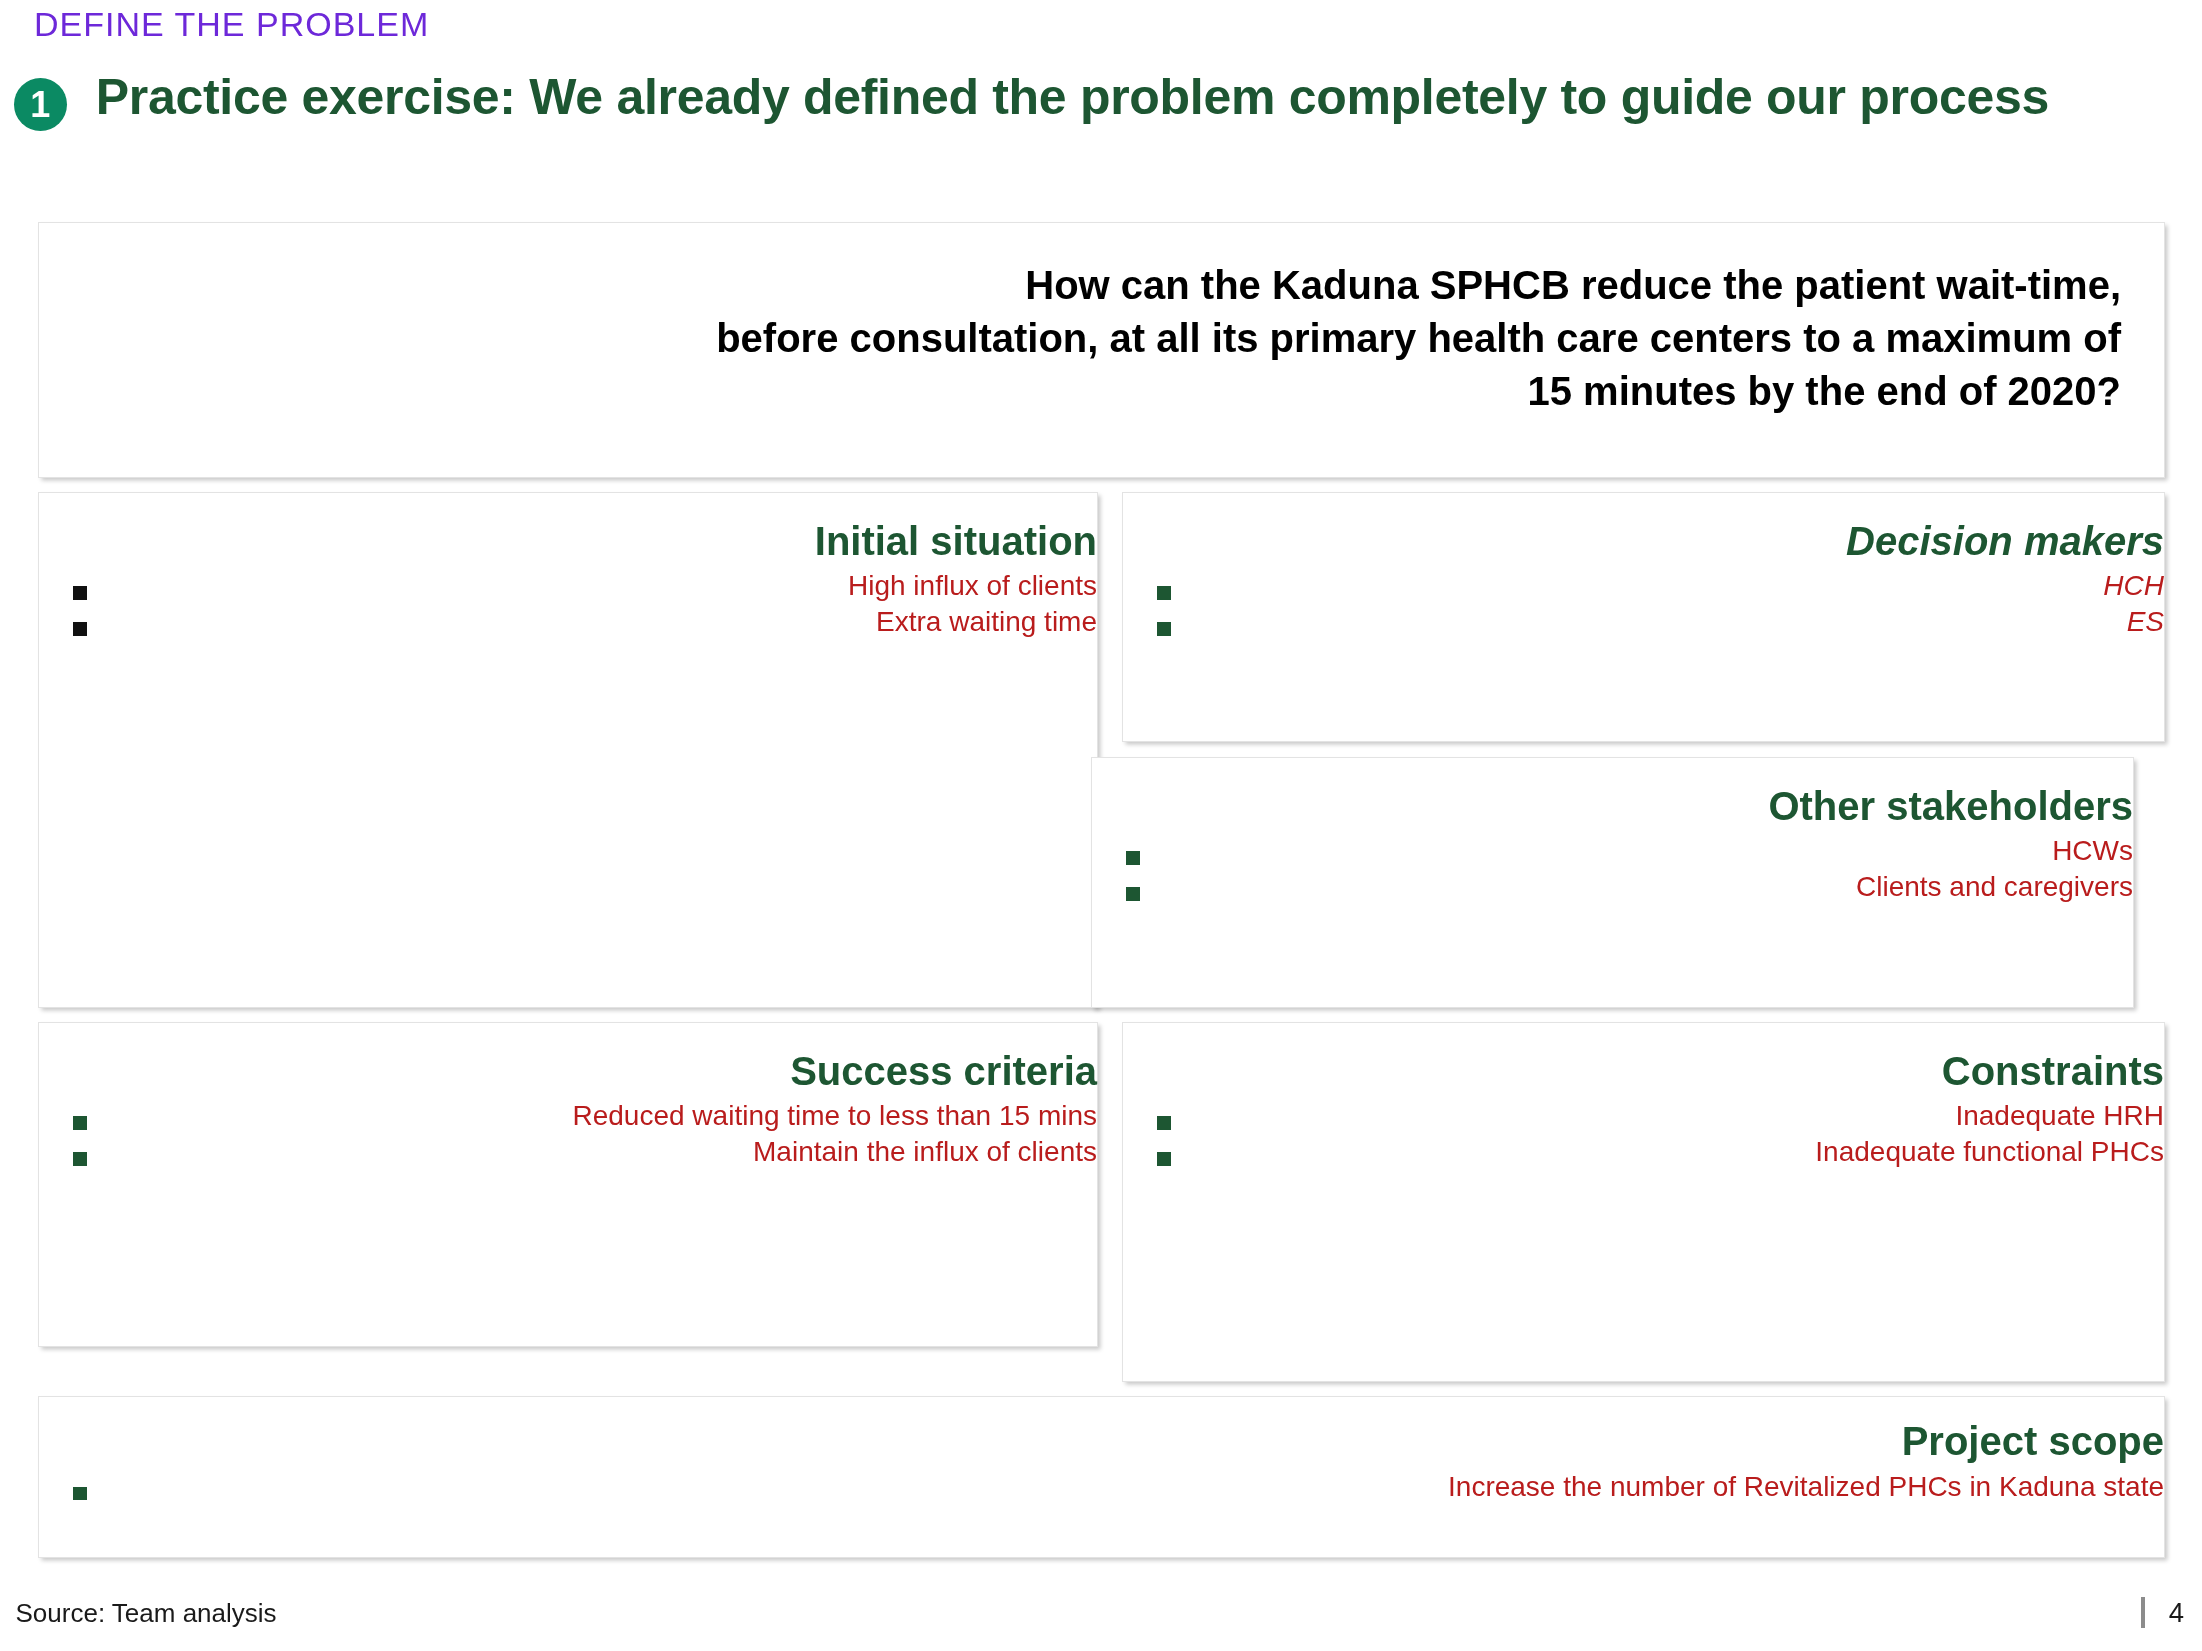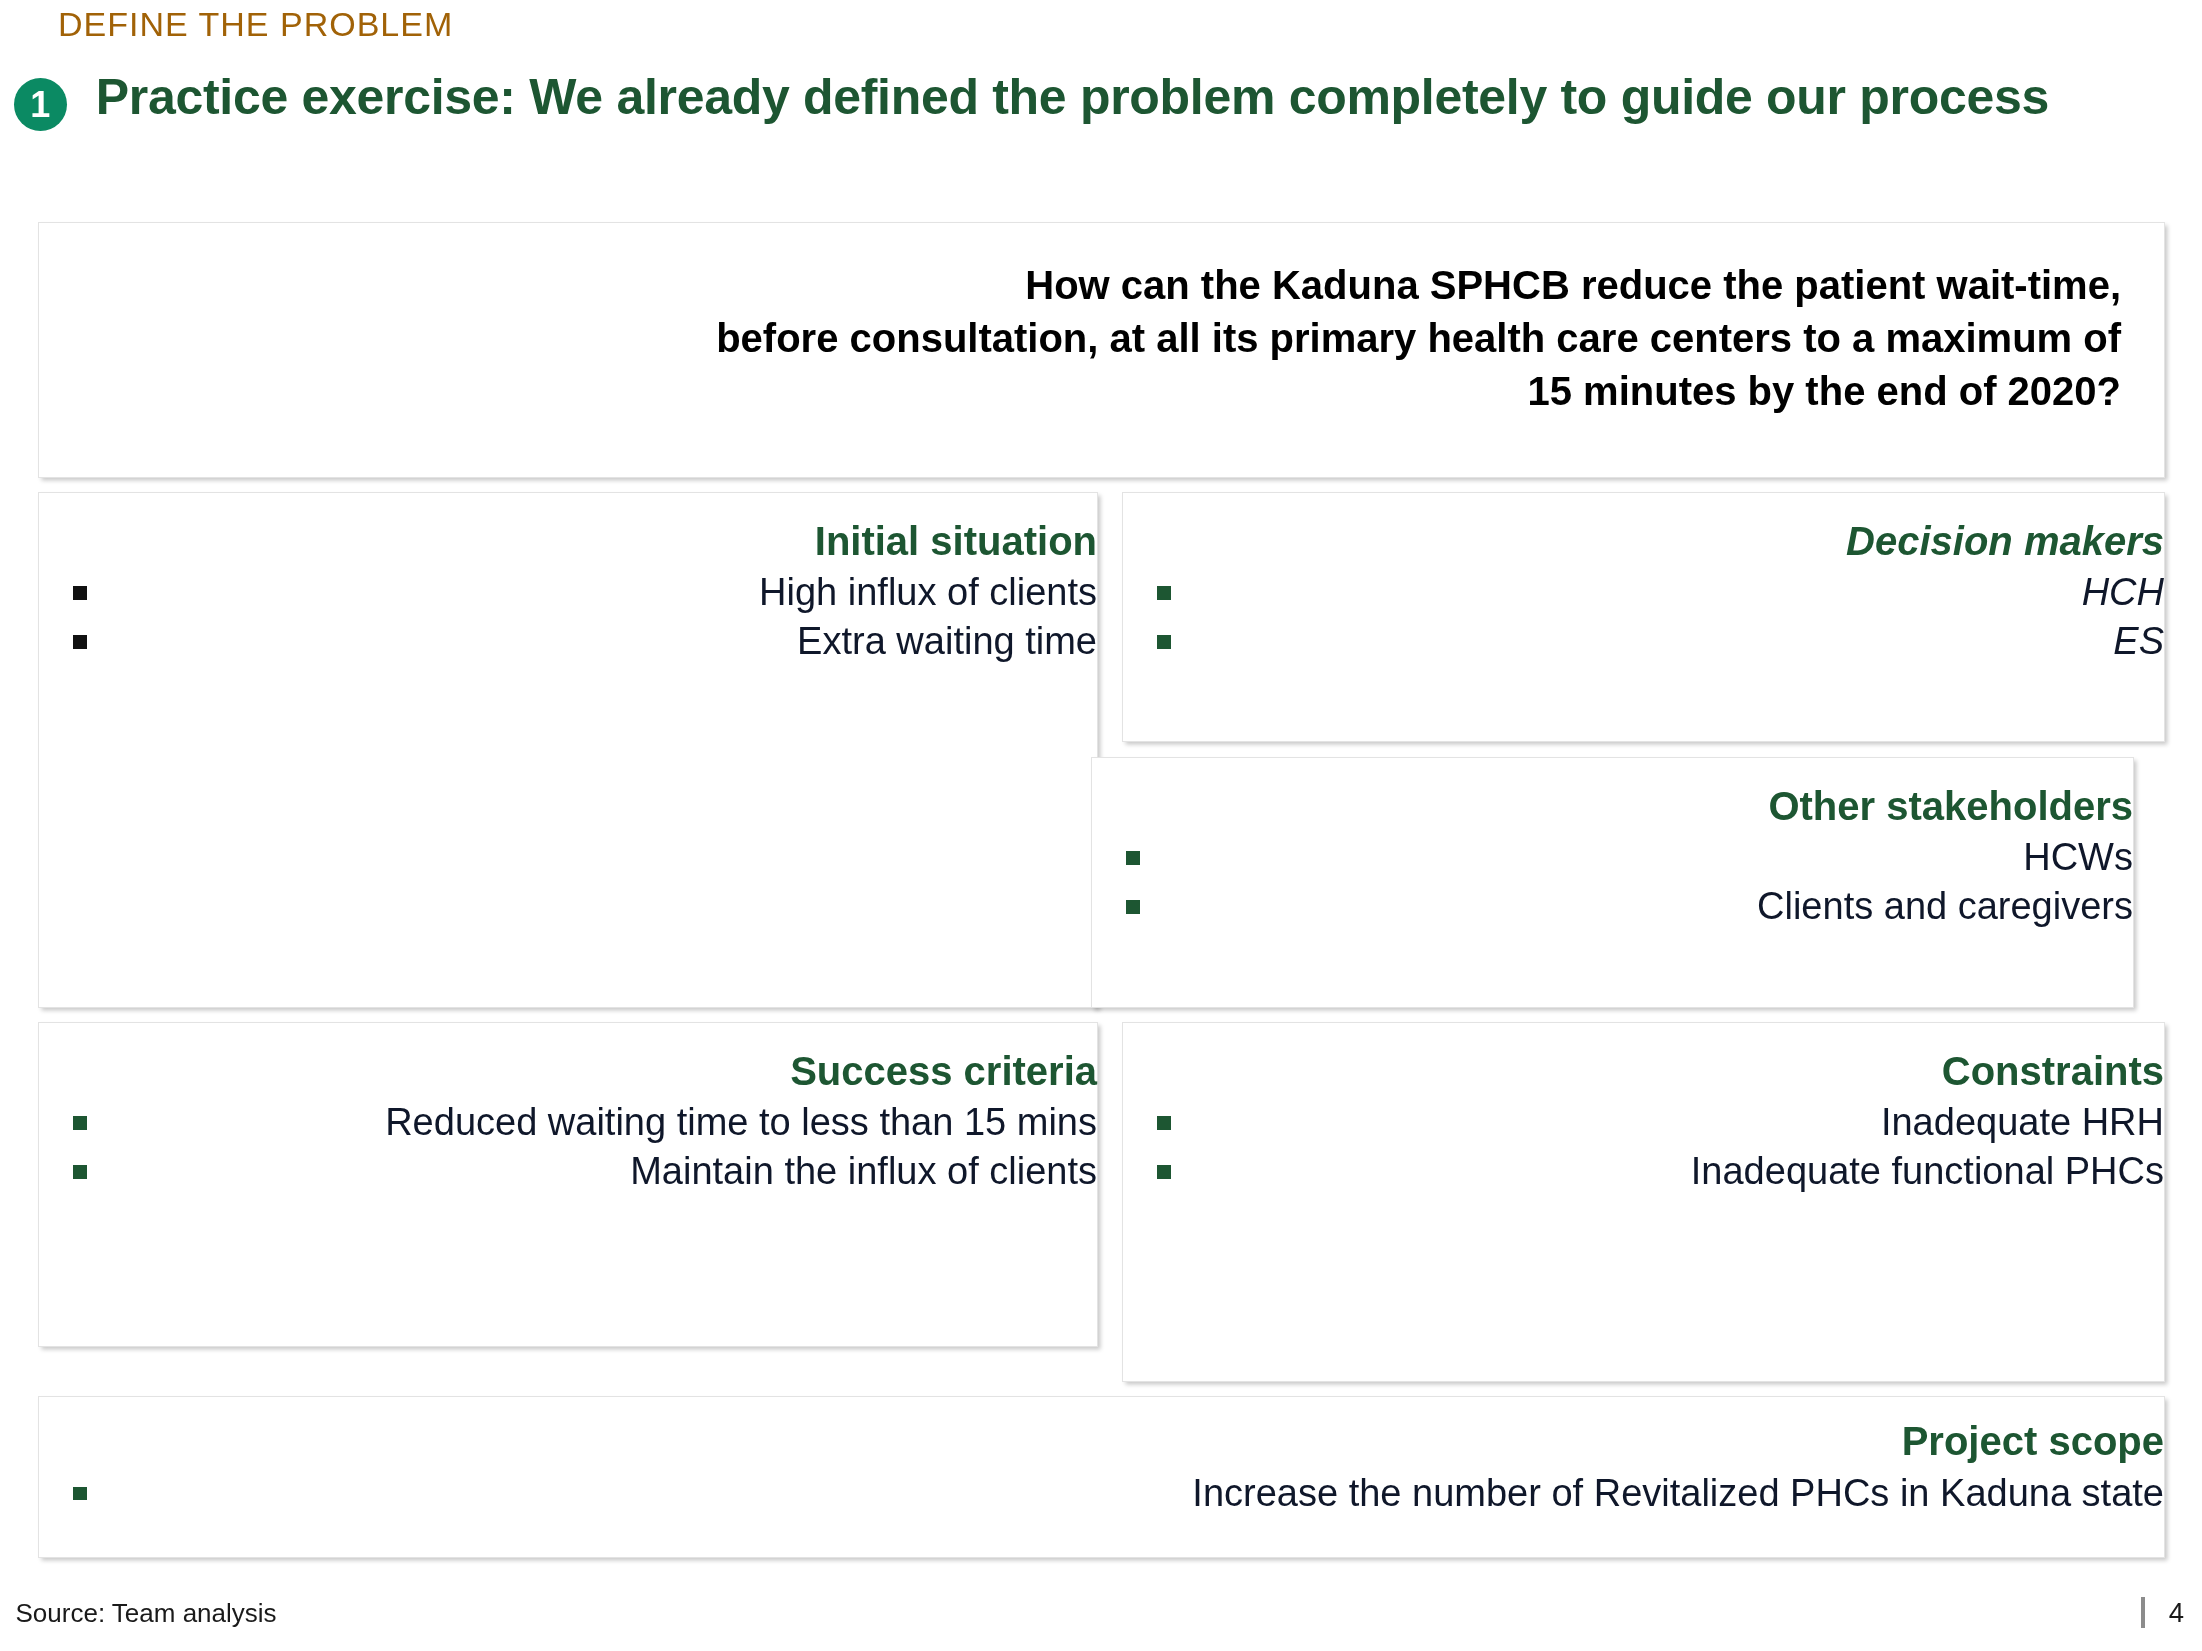--- a/index.html
+++ b/index.html
@@ -23,24 +23,23 @@
     box-sizing: border-box;
   }
 
   
   .kicker {
     position: absolute;
     left: 34px;
     top: 5.2px;
     font-size: 34px;
     letter-spacing: 1px;
-    color: #a16207;
+    color: #6d28d9;
     font-weight: 400;
     white-space: nowrap;
-    margin-left: 24px;
   }
 
   .title-row {
     position: absolute;
     left: 6.9px;
     top: 69px;
     width: 2185px;
     display: flex;
     align-items: flex-start;
   }
@@ -90,23 +89,23 @@
   }
 
   ul.bullets {
     list-style: none;
     margin: 5.2px 0 0 0;
     padding: 0;
   }
   ul.bullets li {
     position: relative;
     padding-left: 45px;
-    font-size: 38px;
+    font-size: 28px;
     line-height: 1.28;
-    color: #0f172a;
+    color: #b91c1c;
     white-space: nowrap;
   }
   ul.bullets li .bullet-mark {
     position: absolute;
     left: 12px;
     top: 18px;
     width: 13.8px;
     height: 13.8px;
     background: #1d5632;
   }

